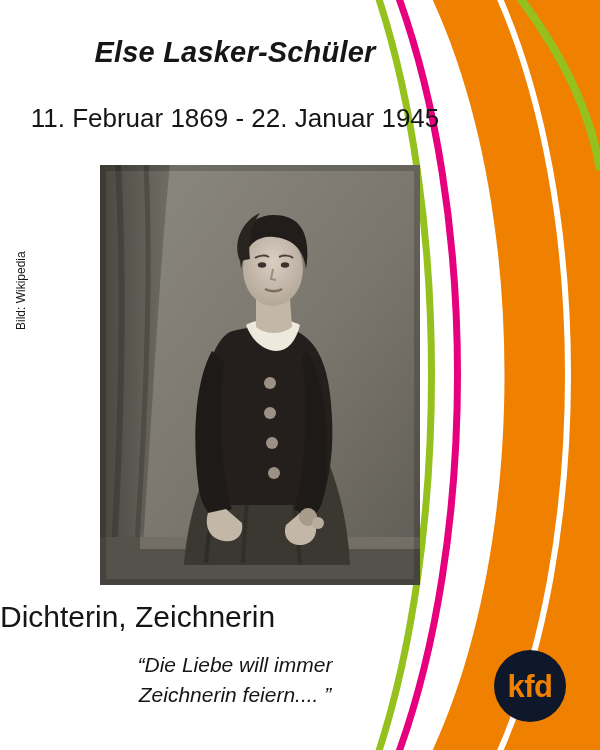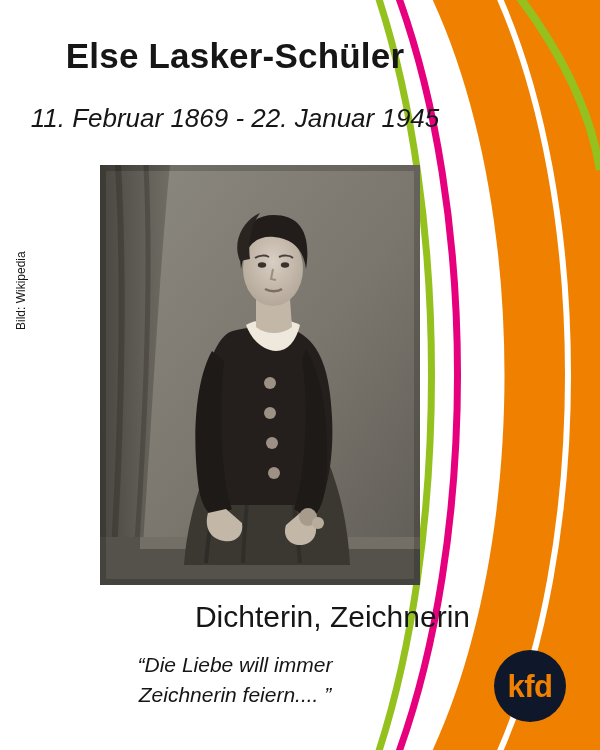--- a/index.html
+++ b/index.html
@@ -32,33 +32,33 @@
     top: 0;
     width: 470px;
     height: 750px;
   }
   .name {
     position: absolute;
     top: 36px;
     left: 0;
     width: 470px;
     text-align: center;
-    font-size: 35px;
+    font-size: 29px;
+    font-style: italic;
     font-weight: bold;
     color: #161616;
     letter-spacing: 0.2px;
   }
   .dates {
     position: absolute;
     top: 103px;
     left: 0;
     width: 470px;
     text-align: center;
     font-size: 26px;
-    font-style: italic;
     color: #161616;
   }
   .photo-frame {
     position: absolute;
     left: 100px;
     top: 165px;
     width: 320px;
     height: 420px;
     overflow: hidden;
     background: #6d6a63;
@@ -71,21 +71,21 @@
     color: #161616;
     transform: rotate(-90deg);
     transform-origin: left top;
     white-space: nowrap;
   }
   .role {
     position: absolute;
     top: 600px;
     left: 0;
     width: 470px;
-    text-align: right;
+    text-align: left;
     font-size: 30px;
     color: #161616;
   }
   .quote {
     position: absolute;
     top: 650px;
     left: 0;
     width: 470px;
     text-align: center;
     font-size: 21px;

